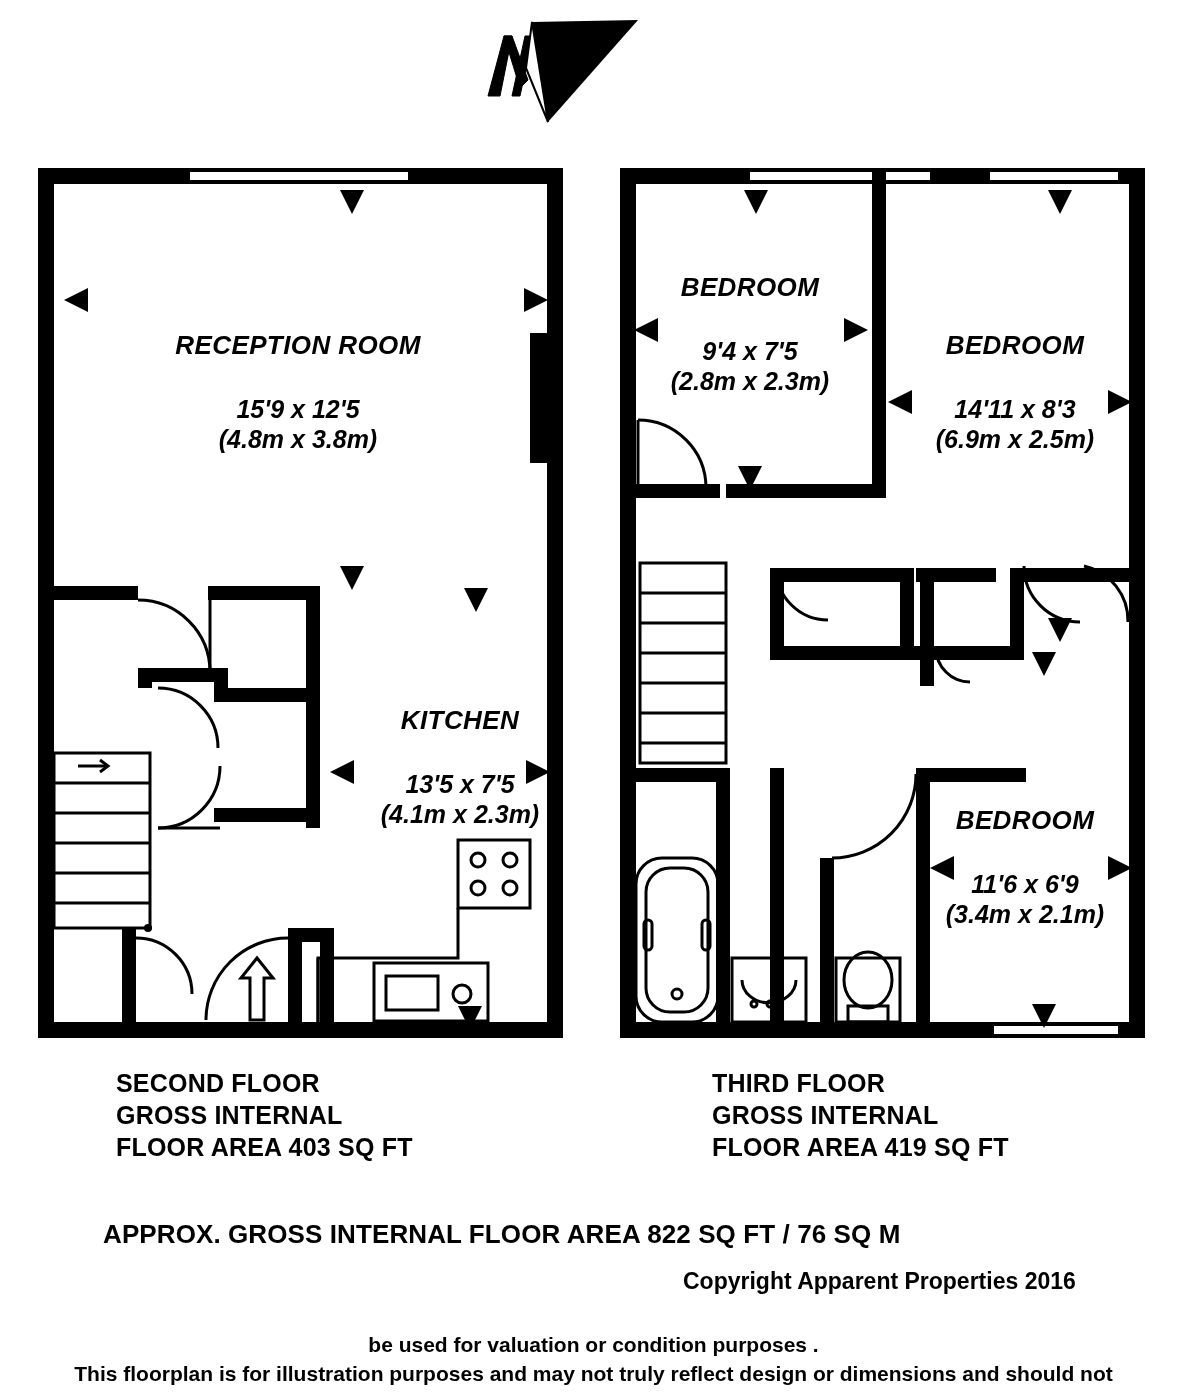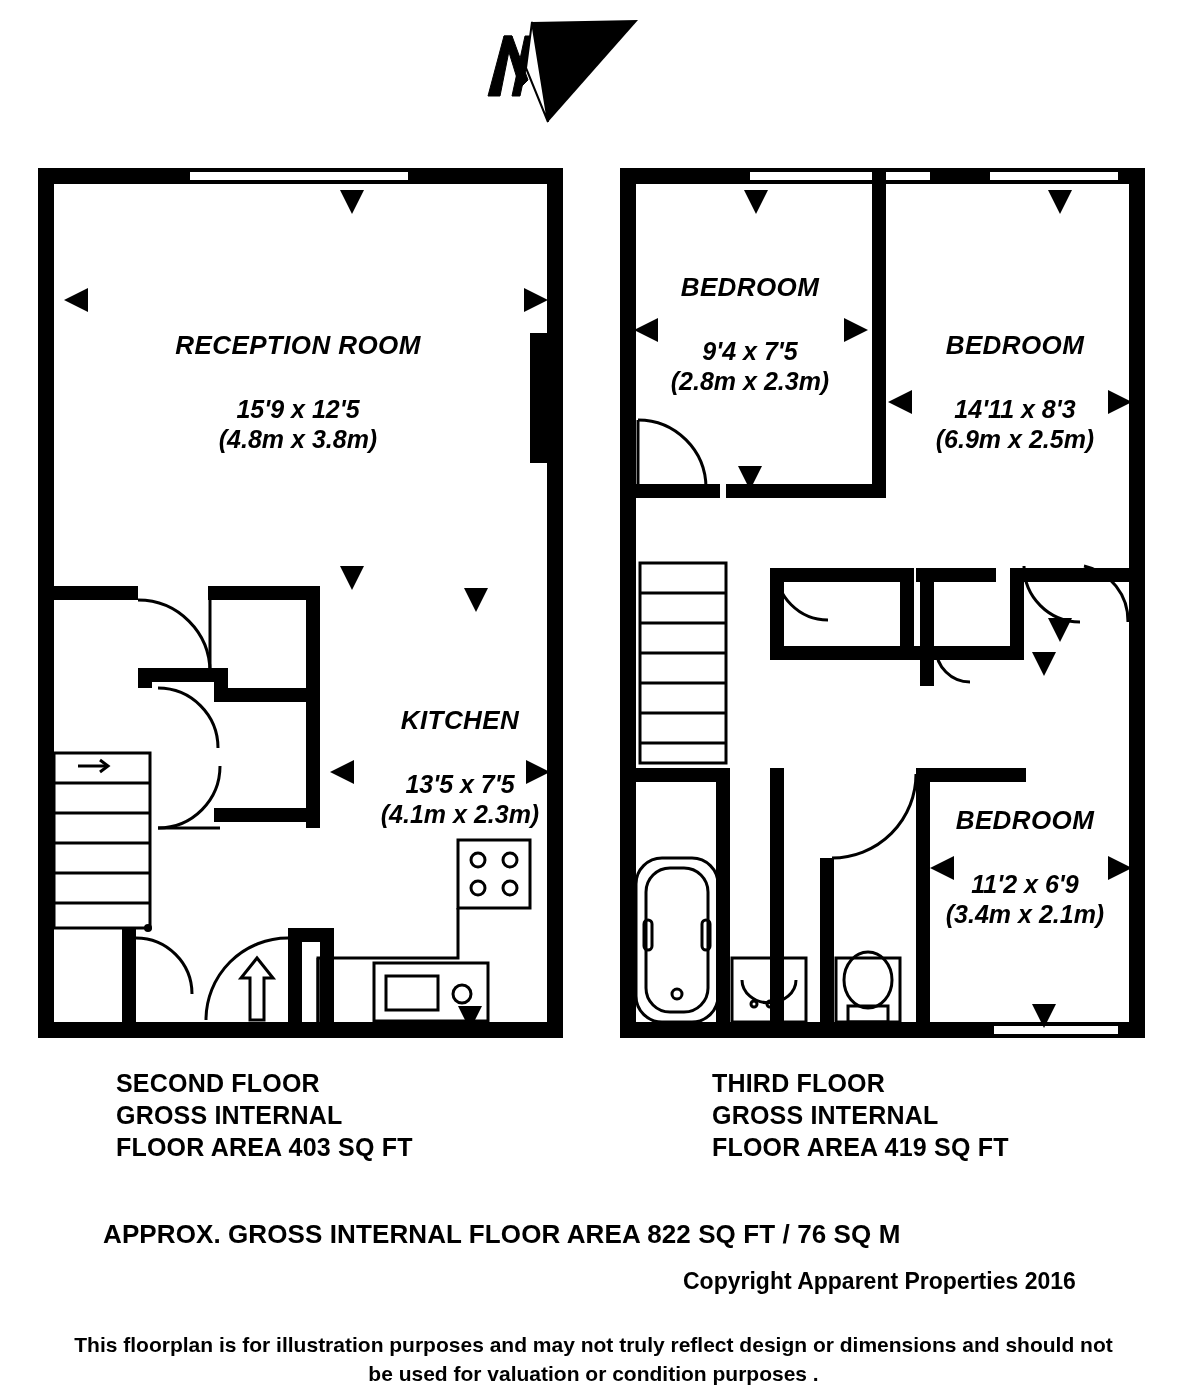--- a/index.html
+++ b/index.html
@@ -351,21 +351,21 @@
   </div>
 
   <div class="room-label" style="left:890px; top:330px; width:250px;">
     <div class="name">BEDROOM</div>
     <div class="dim">14'11 x 8'3</div>
     <div class="dimm">(6.9m x 2.5m)</div>
   </div>
 
   <div class="room-label" style="left:900px; top:805px; width:250px;">
     <div class="name">BEDROOM</div>
-    <div class="dim">11'2 x 6'9</div>
+    <div class="dim">11'6 x 6'9</div>
     <div class="dimm">(3.4m x 2.1m)</div>
   </div>
 
   <div class="abs" style="left:620px; top:180px; width:525px; height:870px; pointer-events:none;">
     <svg width="525" height="870" viewBox="0 0 525 870" xmlns="http://www.w3.org/2000/svg">
       <g fill="#000">
 
         <path d="M136 10 L148 34 L124 34 Z" transform="rotate(180 136 22)"></path>
 
         <path d="M440 10 L452 34 L428 34 Z" transform="rotate(180 440 22)"></path>
@@ -402,17 +402,17 @@
     <div>THIRD FLOOR</div>
     <div>GROSS INTERNAL</div>
     <div>FLOOR AREA 419 SQ FT</div>
   </div>
 
   <div class="totals" style="left:103px; top:1219px;text-align:right;">APPROX. GROSS INTERNAL FLOOR AREA 822 SQ FT / 76 SQ M</div>
 
   <div class="copyright" style="left:683px; top:1268px;">Copyright Apparent Properties 2016</div>
 
   <div class="disclaimer" style="top:1330px;">
+    <div>be used for valuation or condition purposes  .</div>
     <div>This floorplan is for illustration purposes and may not truly reflect design or dimensions and should not</div>
-    <div>be used for valuation or condition purposes  .</div>
   </div>
 
 </div>
 
 </body></html>

